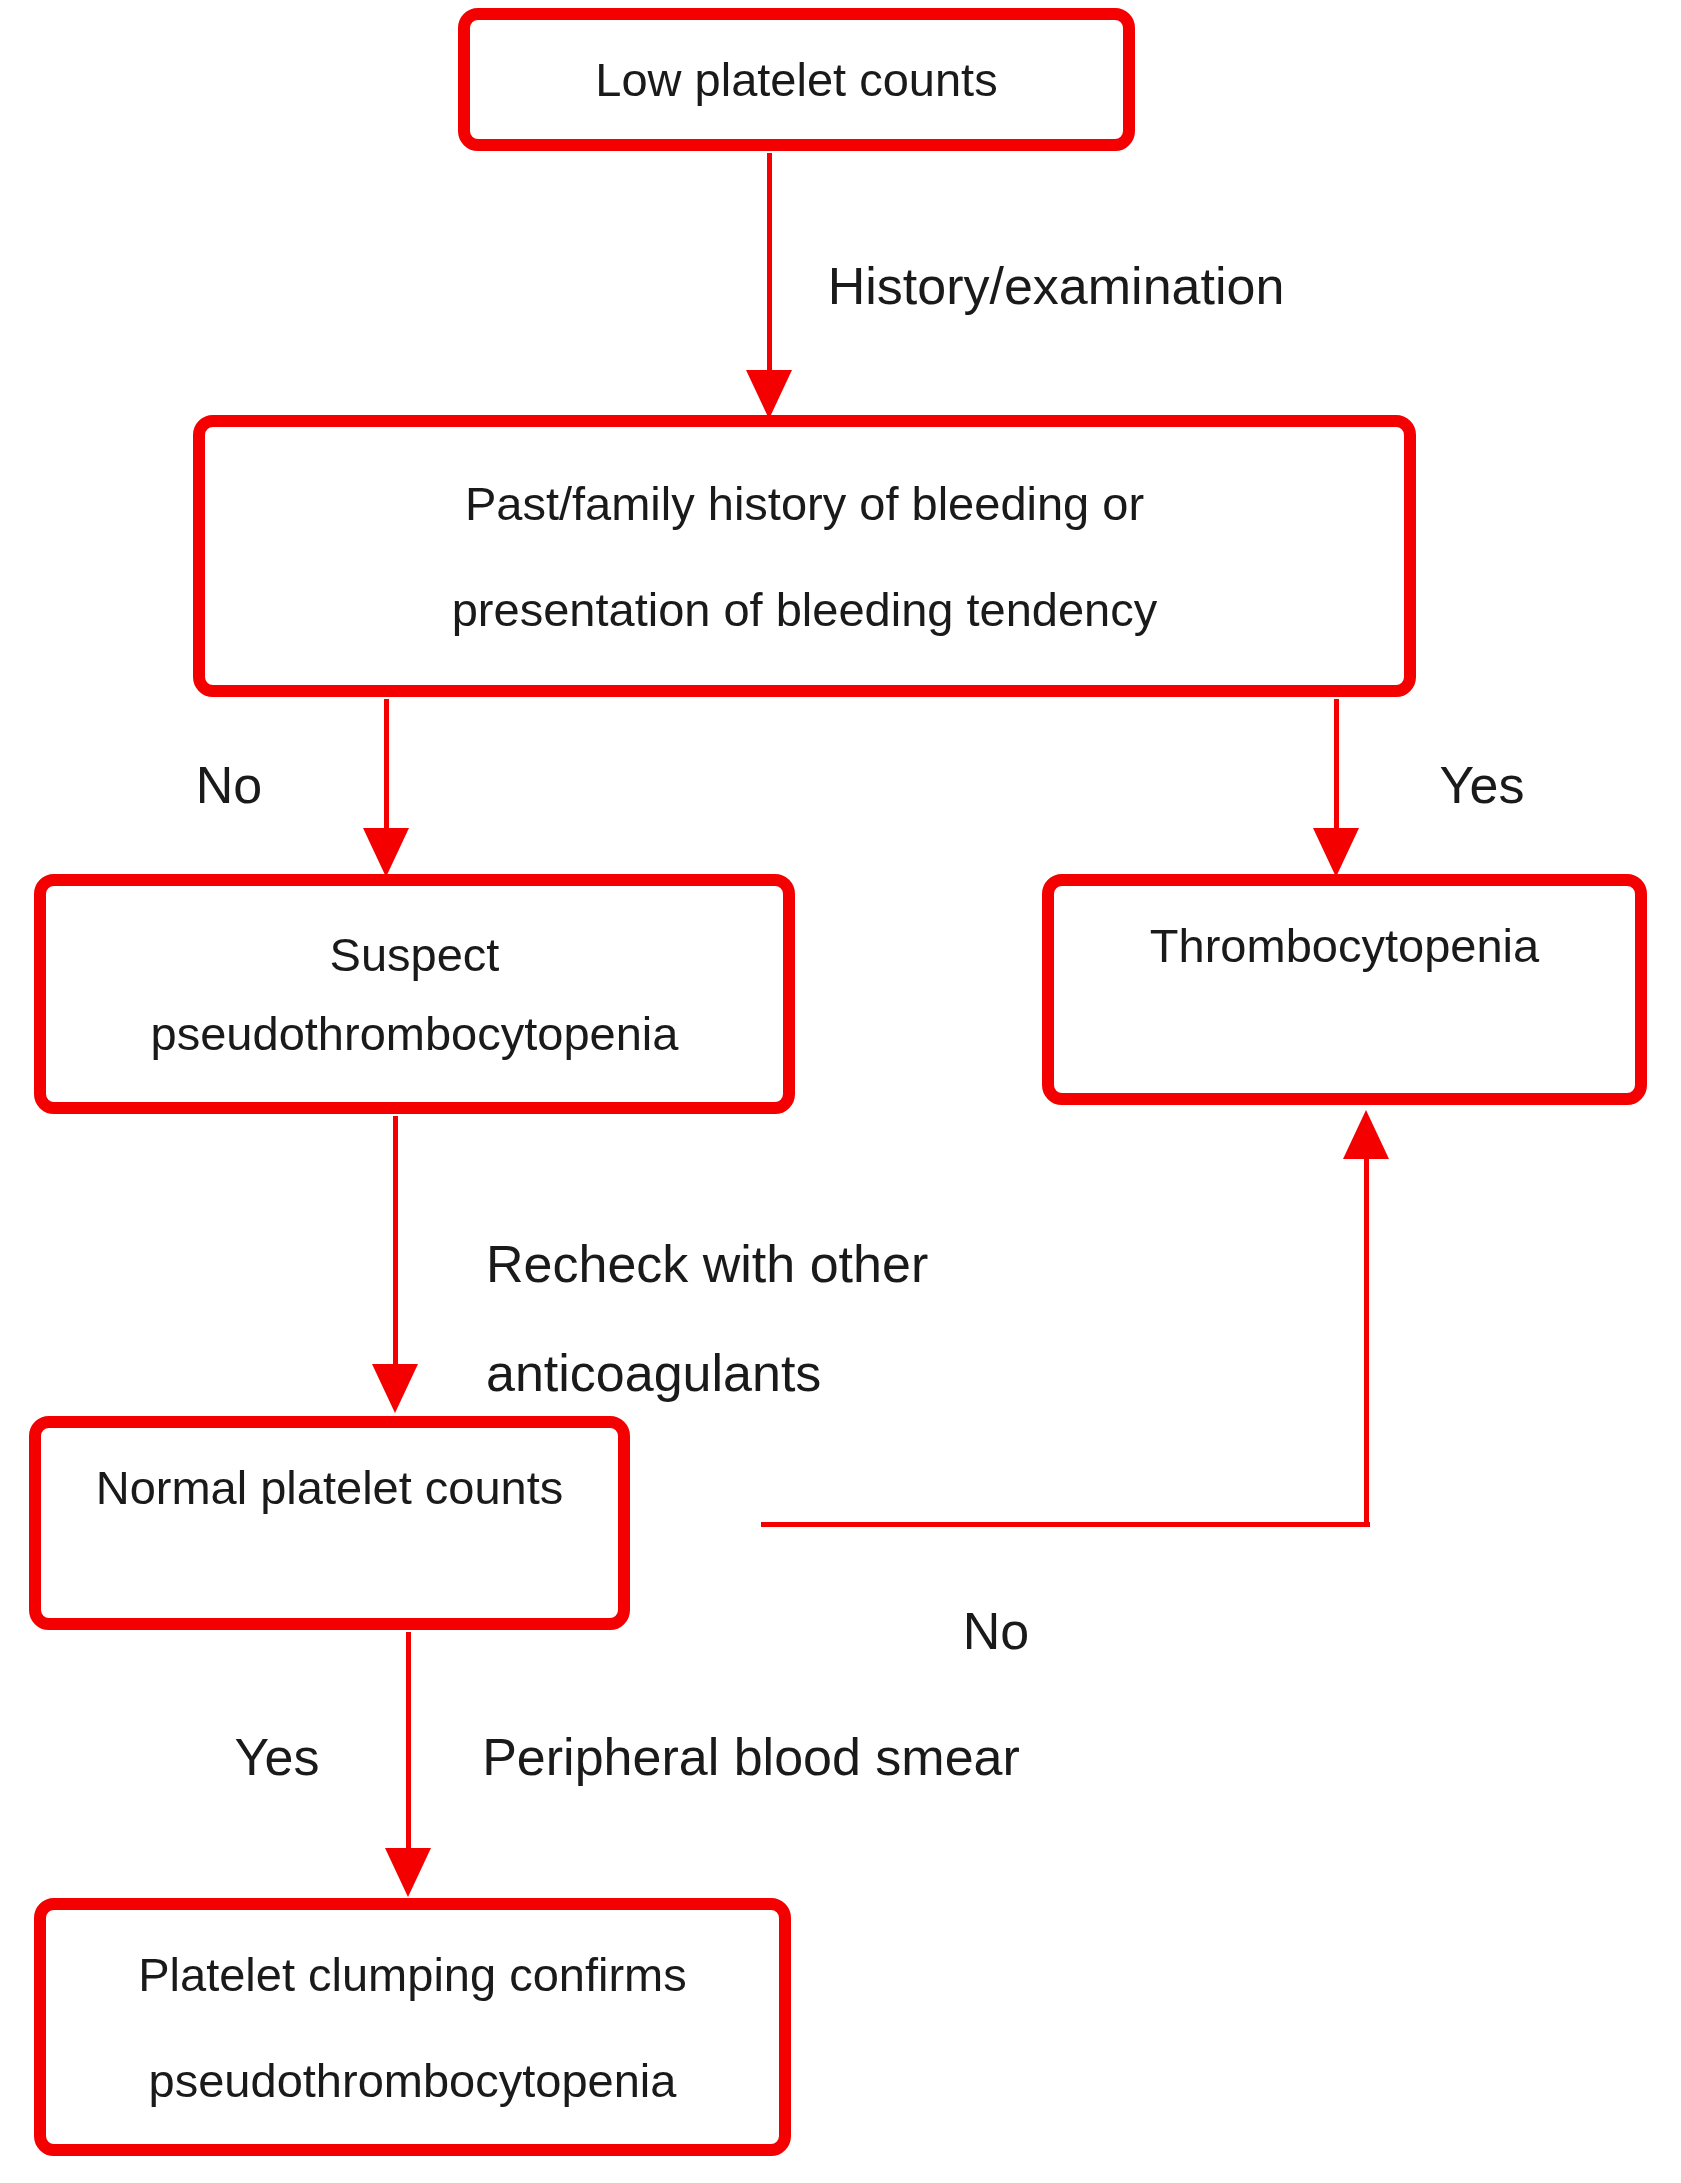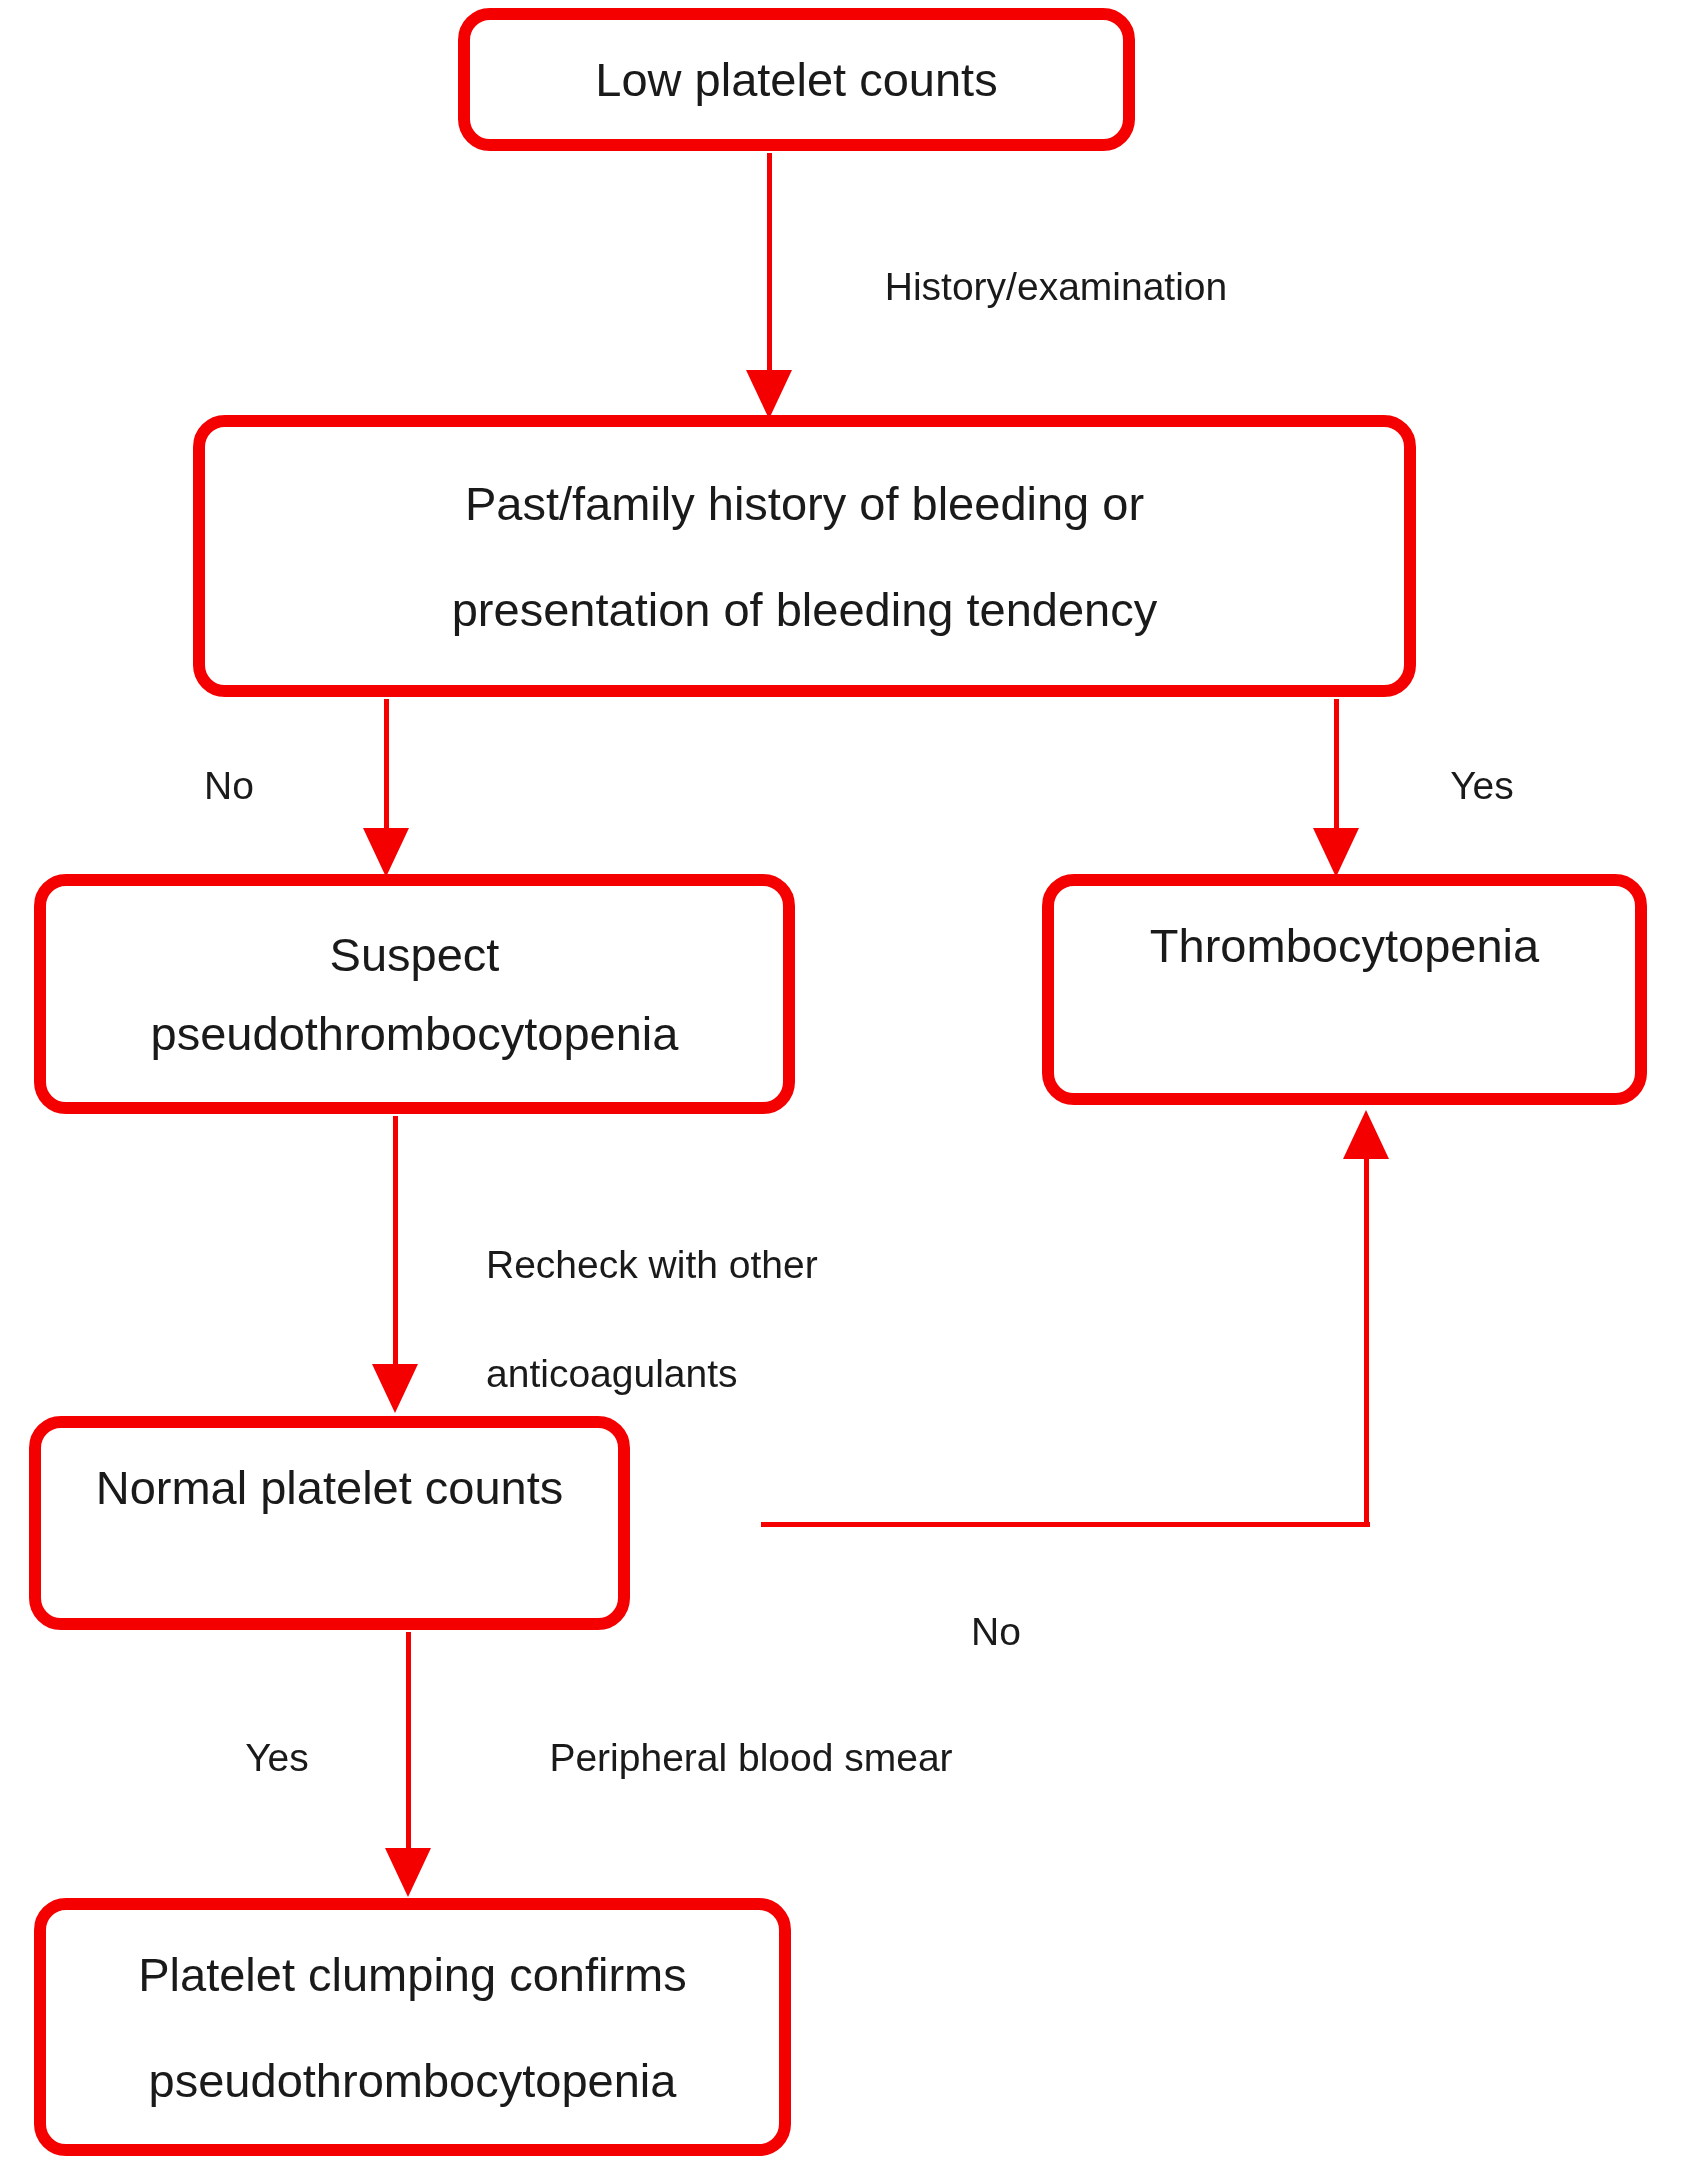--- a/index.html
+++ b/index.html
@@ -3,40 +3,40 @@
 <meta charset="utf-8">
 <style>
   :root { --accent:#f50000; --ink:#1a1a1a; }
   html,body{margin:0;padding:0;background:#ffffff;}
   #canvas{
     position:relative;width:1681px;height:2183px;background:#ffffff;
     font-family:"Liberation Sans",sans-serif;color:var(--ink);overflow:hidden;
   }
   .node{
     position:absolute;box-sizing:border-box;background:#ffffff;
-    border:12.6px solid var(--accent);border-radius:32px;
+    border:12.6px solid var(--accent);border-radius:20px;
     display:flex;flex-direction:column;align-items:center;justify-content:center;
     gap:59px;font-size:47px;line-height:1;text-align:center;
   }
   .node.top-align{justify-content:flex-start;padding-top:36px;}
   .node-line{white-space:nowrap;}
   .vline{position:absolute;width:5px;background:var(--accent);}
   .hline{position:absolute;height:5px;background:var(--accent);}
   .tri-down{
     position:absolute;width:0;height:0;
     border-left:23.5px solid transparent;border-right:23.5px solid transparent;
     border-top:49px solid var(--accent);
   }
   .tri-up{
     position:absolute;width:0;height:0;
     border-left:23.5px solid transparent;border-right:23.5px solid transparent;
     border-bottom:49px solid var(--accent);
   }
   .edge-label{
-    position:absolute;font-size:39px;line-height:1;white-space:nowrap;color:var(--ink);
+    position:absolute;font-size:52px;line-height:1;white-space:nowrap;color:var(--ink);
   }
   .anchor-center{transform:translate(-50%,-50%);}
   .anchor-left{transform:translate(0,-50%);margin-top:21px;}
 </style>
 </head>
 <body>
 
 <div id="canvas">
 
   <div class="node" style="left:458px;top:8.4px;width:677px;height:143px;">

